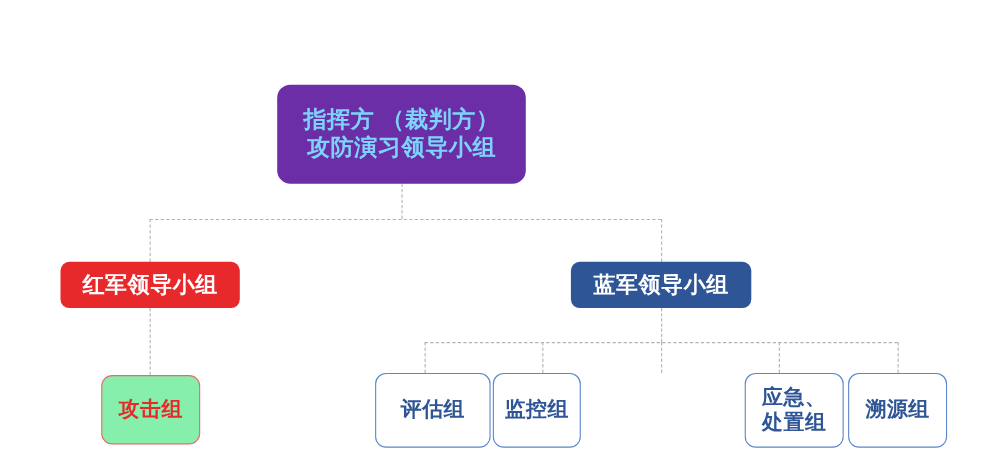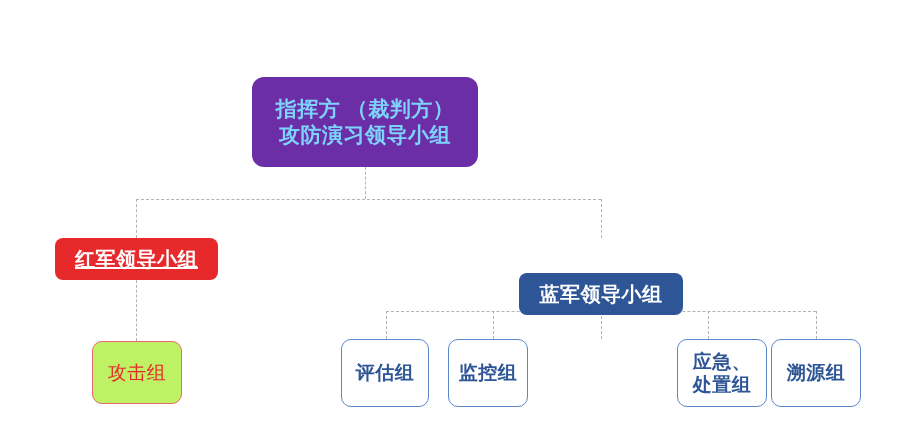--- a/index.html
+++ b/index.html
@@ -65,26 +65,26 @@
   .node-blue-solid {
     background: #2E5596;
     color: #ffffff;
     border-radius: 8px;
     font-size: 20px;
     font-weight: bold;
     letter-spacing: 0.5px;
   }
 
   .node-red-outline {
-    background: #bef264;
+    background: #86efac;
     color: #E8292C;
     border: 1.6px solid #E8696B;
     border-radius: 10px;
     font-size: 19px;
-    font-weight: normal;
+    font-weight: bold;
     letter-spacing: 0.5px;
   }
 
   .node-blue-outline {
     background: #ffffff;
     color: #2E5596;
     border: 1.6px solid #5B86CC;
     border-radius: 10px;
     font-size: 19px;
     font-weight: bold;
@@ -107,27 +107,27 @@
   <div class="conn conn-h" style="left:386px; top:311px; width:430px;"></div>
   <div class="conn conn-v" style="left:386px; top:311px; height:28px;"></div>
   <div class="conn conn-v" style="left:493px; top:311px; height:28px;"></div>
   <div class="conn conn-v" style="left:601px; top:311px; height:28px;"></div>
   <div class="conn conn-v" style="left:708px; top:311px; height:28px;"></div>
   <div class="conn conn-v" style="left:816px; top:311px; height:28px;"></div>
 
   <div class="node node-root" style="left:252px; top:77px; width:226px; height:90px;">指挥方 （裁判方）
 攻防演习领导小组</div>
 
-  <div class="node node-red-solid" style="left:55px; top:238px; width:163px; height:42px;text-decoration:underline;">红军领导小组</div>
+  <div class="node node-red-solid" style="left:55px; top:238px; width:163px; height:42px;">红军领导小组</div>
 
-  <div class="node node-blue-solid" style="left:519px; top:238px; width:164px; height:42px;margin-top:35px;">蓝军领导小组</div>
+  <div class="node node-blue-solid" style="left:519px; top:238px; width:164px; height:42px;">蓝军领导小组</div>
 
   <div class="node node-red-outline" style="left:92px; top:341px; width:90px; height:63px;">攻击组</div>
 
-  <div class="node node-blue-outline" style="left:341px; top:339px; width:88px; height:68px;">评估组</div>
+  <div class="node node-blue-outline" style="left:341px; top:339px; width:105px; height:68px;">评估组</div>
 
   <div class="node node-blue-outline" style="left:448px; top:339px; width:80px; height:68px;">监控组</div>
 
 
   <div class="node node-blue-outline" style="left:677px; top:339px; width:90px; height:68px;">应急、
 处置组</div>
 
   <div class="node node-blue-outline" style="left:771px; top:339px; width:90px; height:68px;text-align:center;">溯源组</div>
 
 </div>

